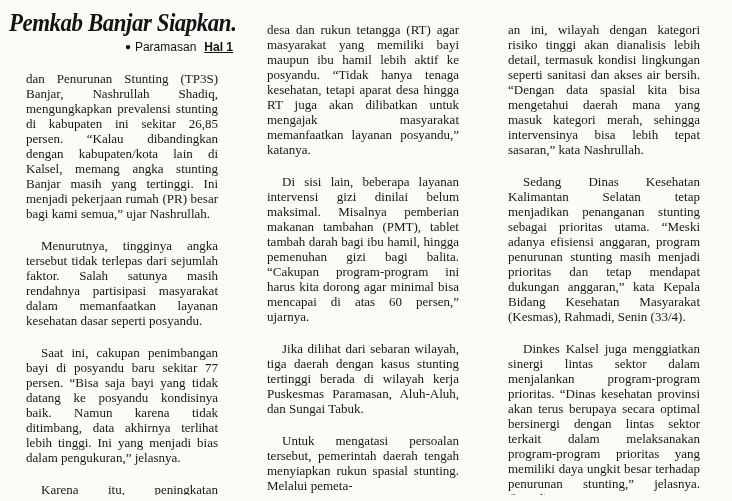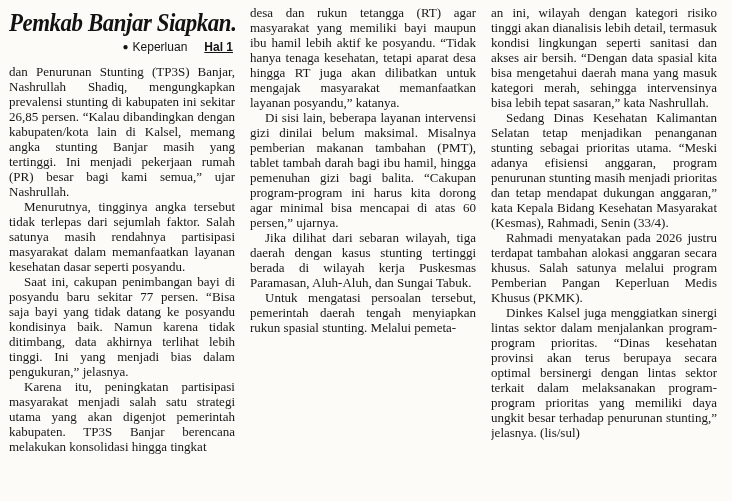--- a/index.html
+++ b/index.html
@@ -38,58 +38,57 @@
   }
   .continuation {
     text-align: right;
     font-family: "Liberation Sans", sans-serif;
     font-size: 12px;
     line-height: 14px;
     color: #121212;
     padding-right: 2px;
   }
   .continuation .bullet { font-size: 10px; vertical-align: 1px; margin-right: 4px; }
-  .continuation .page-ref { font-weight: 700; margin-left: 17px; text-decoration: underline; }
+  .continuation .page-ref { font-weight: 700; margin-left: 8px; text-decoration: underline; }
   .para {
-    margin: 0;
+    margin: 17px;
     font-family: "Liberation Serif", serif;
     font-size: 13px;
     line-height: 15px;
     color: #161616;
     text-align: justify;
     text-indent: 15px;
   }
   .para.cont { text-indent: 0; }
   .byline { font-weight: 400; }
 </style>
 </head>
 <body>
 
 <div class="page">
 
   <div class="col">
     <div class="article-header">
       <h1 class="title">Pemkab Banjar Siapkan...</h1>
       <div class="continuation">
-        <span class="bullet">●</span><span>Keperluan</span><span class="page-ref">Hal 1</span>
+        <span class="bullet">●</span><span>Paramasan</span><span class="page-ref">Hal 1</span>
       </div>
     </div>
     <p class="para cont">dan Penurunan Stunting (TP3S) Banjar, Nashrullah Shadiq, mengungkapkan prevalensi stunting di kabupaten ini sekitar 26,85 persen. “Kalau dibandingkan dengan kabupaten/kota lain di Kalsel, memang angka stunting Banjar masih yang tertinggi. Ini menjadi pekerjaan rumah (PR) besar bagi kami semua,” ujar Nashrullah.</p>
     <p class="para">Menurutnya, tingginya angka tersebut tidak terlepas dari sejumlah faktor. Salah satunya masih rendahnya partisipasi masyarakat dalam memanfaatkan layanan kesehatan dasar seperti posyandu.</p>
     <p class="para">Saat ini, cakupan penimbangan bayi di posyandu baru sekitar 77 persen. “Bisa saja bayi yang tidak datang ke posyandu kondisinya baik. Namun karena tidak ditimbang, data akhirnya terlihat lebih tinggi. Ini yang menjadi bias dalam pengukuran,” jelasnya.</p>
     <p class="para">Karena itu, peningkatan partisipasi masyarakat menjadi salah satu strategi utama yang akan digenjot pemerintah kabupaten. TP3S Banjar berencana melakukan konsolidasi hingga tingkat</p>
   </div>
 
   <div class="col">
     <p class="para cont">desa dan rukun tetangga (RT) agar masyarakat yang memiliki bayi maupun ibu hamil lebih aktif ke posyandu. “Tidak hanya tenaga kesehatan, tetapi aparat desa hingga RT juga akan dilibatkan untuk mengajak masyarakat memanfaatkan layanan posyandu,” katanya.</p>
     <p class="para">Di sisi lain, beberapa layanan intervensi gizi dinilai belum maksimal. Misalnya pemberian makanan tambahan (PMT), tablet tambah darah bagi ibu hamil, hingga pemenuhan gizi bagi balita. “Cakupan program-program ini harus kita dorong agar minimal bisa mencapai di atas 60 persen,” ujarnya.</p>
     <p class="para">Jika dilihat dari sebaran wilayah, tiga daerah dengan kasus stunting tertinggi berada di wilayah kerja Puskesmas Paramasan, Aluh-Aluh, dan Sungai Tabuk.</p>
     <p class="para">Untuk mengatasi persoalan tersebut, pemerintah daerah tengah menyiapkan rukun spasial stunting. Melalui pemeta-</p>
   </div>
 
   <div class="col">
     <p class="para cont">an ini, wilayah dengan kategori risiko tinggi akan dianalisis lebih detail, termasuk kondisi lingkungan seperti sanitasi dan akses air bersih. “Dengan data spasial kita bisa mengetahui daerah mana yang masuk kategori merah, sehingga intervensinya bisa lebih tepat sasaran,” kata Nashrullah.</p>
     <p class="para">Sedang Dinas Kesehatan Kalimantan Selatan tetap menjadikan penanganan stunting sebagai prioritas utama. “Meski adanya efisiensi anggaran, program penurunan stunting masih menjadi prioritas dan tetap mendapat dukungan anggaran,” kata Kepala Bidang Kesehatan Masyarakat (Kesmas), Rahmadi, Senin (33/4).</p>
-    <p class="para">Rahmadi menyatakan pada 2026 justru terdapat tambahan alokasi anggaran secara khusus. Salah satunya melalui program Pemberian Pangan Keperluan Medis Khusus (PKMK).</p>
     <p class="para"><span>Dinkes Kalsel juga menggiatkan sinergi lintas sektor dalam menjalankan program-program prioritas. “Dinas kesehatan provinsi akan terus berupaya secara optimal bersinergi dengan lintas sektor terkait dalam melaksanakan program-program prioritas yang memiliki daya ungkit besar terhadap penurunan stunting,” jelasnya.</span> <span class="byline">(lis/sul)</span></p>
   </div>
 
 </div>
 
 </body></html>

